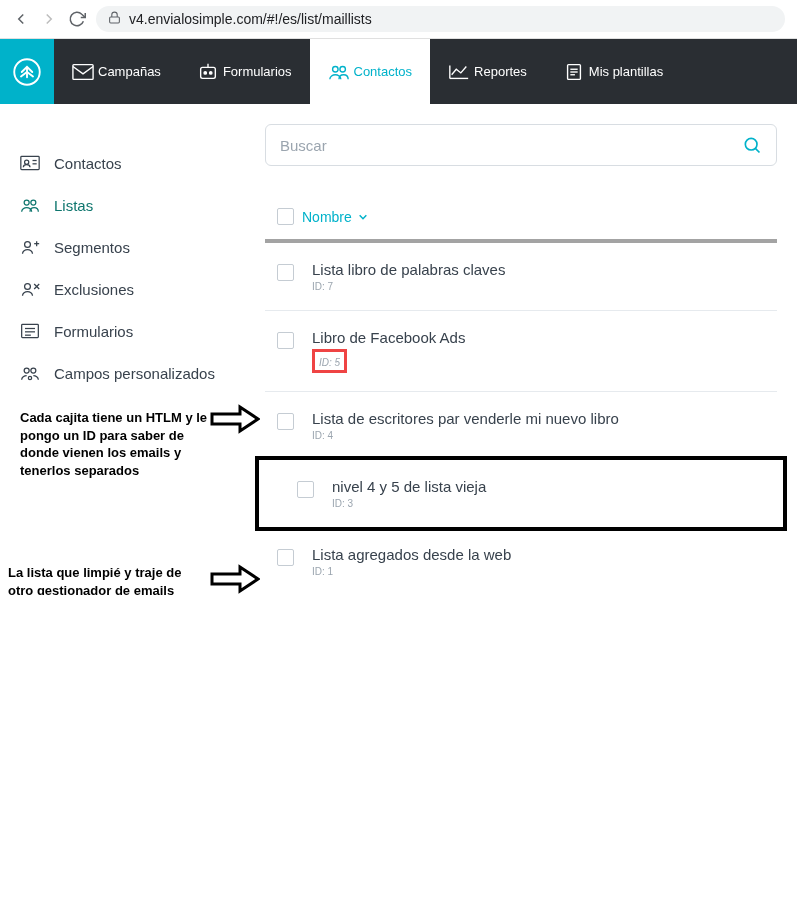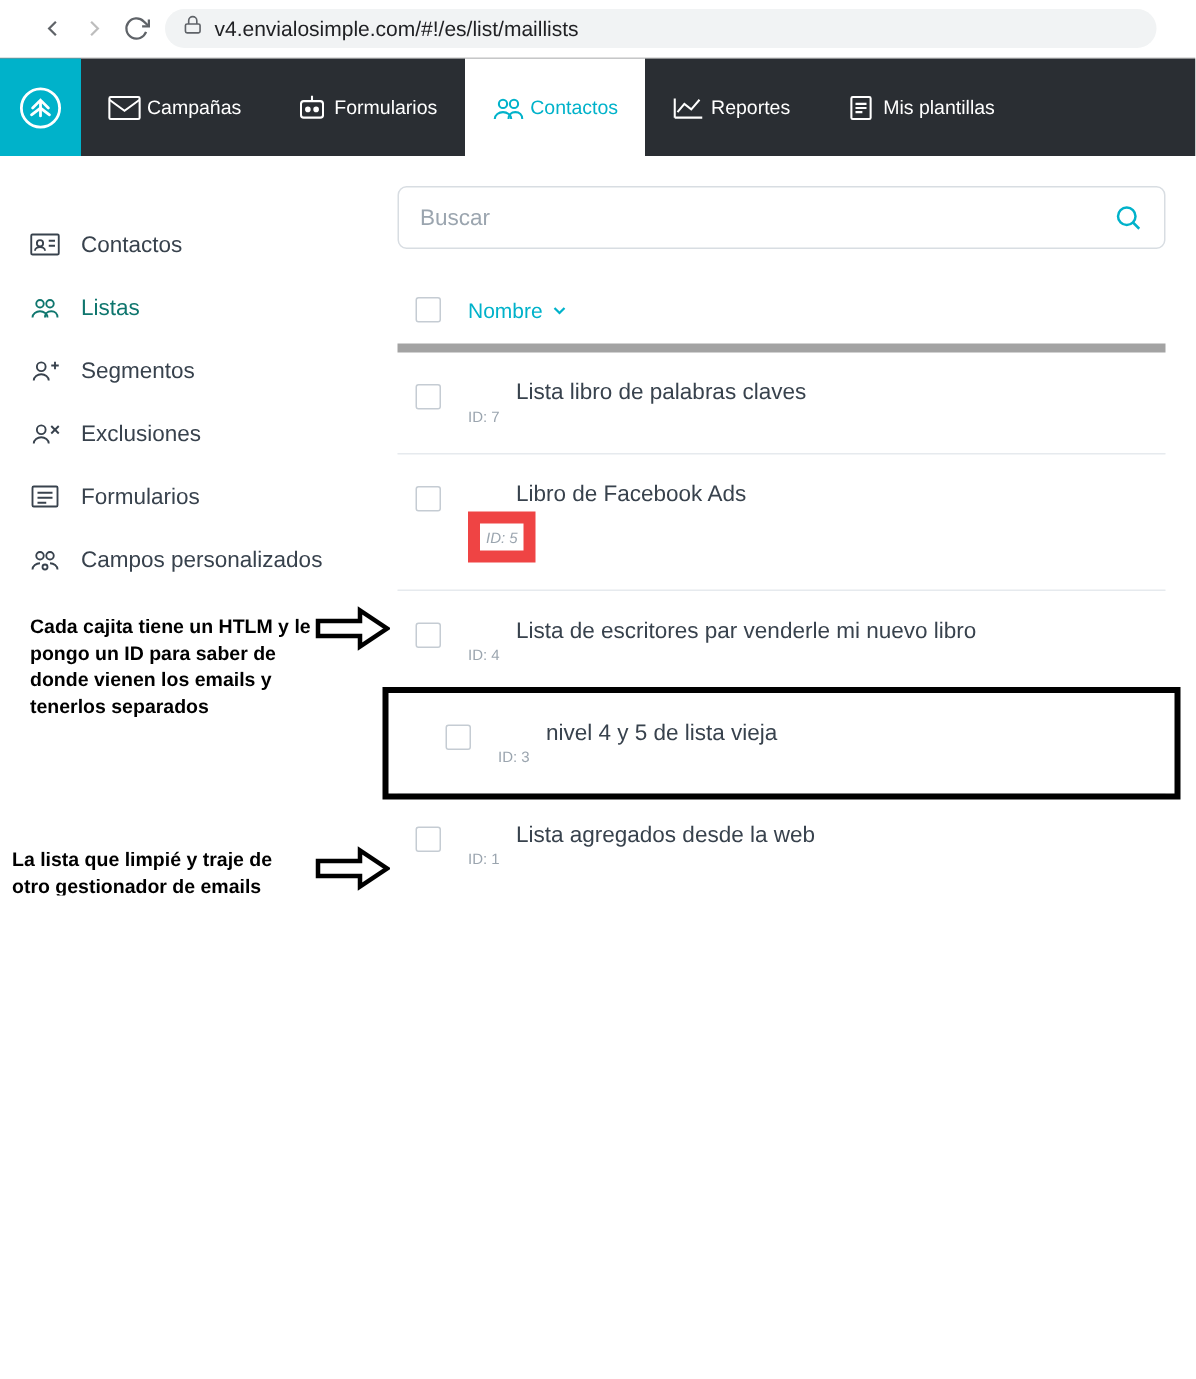--- a/index.html
+++ b/index.html
@@ -1,19 +1,19 @@
 <!DOCTYPE html>
 <html><head>
   <meta charset="utf-8">
   <style>
     * { margin: 0; padding: 0; box-sizing: border-box; }
     body { font-family: -apple-system, BlinkMacSystemFont, "Segoe UI", Arial, sans-serif; background: #fff; width: 797px; }
     
     
-    .browser-bar { display: flex; align-items: center; padding: 6px 26px; gap: 10px; border-bottom: 1px solid #e0e0e0; }
+    .browser-bar { display: flex; align-items: center; padding: 6px 12px; gap: 10px; border-bottom: 1px solid #e0e0e0; }
     .nav-icon { color: #5f6368; display: flex; align-items: center; cursor: pointer; }
     .url-bar { flex: 1; display: flex; align-items: center; background: #f1f3f4; border-radius: 14px; padding: 4px 12px; gap: 8px; }
     .lock-icon { color: #5f6368; }
     .url-text { color: #202124; font-size: 14px; }
     
     
     .topnav { display: flex; background: #2a2e33; height: 65px; }
     .logo-box { width: 54px; background: #00b2ca; display: flex; align-items: center; justify-content: center; }
     .logo-svg { width: 30px; height: 30px; }
     .nav-item { display: flex; align-items: center; justify-content: center; padding: 0 18px; color: #fff; font-size: 13px; gap: 4px; cursor: pointer; }
@@ -21,36 +21,36 @@
     .nav-icon-svg { width: 22px; height: 18px; }
     
     
     .content { display: flex; padding: 20px 0 0 0; }
     .sidebar { width: 265px; padding: 18px 20px; position: relative; }
     .side-item { display: flex; align-items: center; gap: 14px; padding: 11px 0; color: #38424d; font-size: 15px; cursor: pointer; }
     .side-item.active { color: #0f766e; }
     .side-icon { width: 20px; height: 20px; flex-shrink: 0; }
     
     .main { flex: 1; padding: 0 20px 0 0; }
-    .search-box { display: flex; align-items: center; border: 1px solid #d8dde2; border-radius: 6px; padding: 10px 14px; margin-bottom: 32px; }
+    .search-box { display: flex; align-items: center; border: 1px solid #d8dde2; border-radius: 6px; padding: 10px 14px; margin-bottom: 42px; }
     .search-input { flex: 1; border: none; outline: none; font-size: 15px; color: #6b7683; }
     .search-input::placeholder { color: #9ba5af; }
     .search-mag { color: #00b2ca; width: 20px; height: 20px; }
     
-    .table-head { display: flex; align-items: center; padding: 0 12px 14px 12px; gap: 18px; border-bottom: 6px solid #a3a3a3; }
+    .table-head { display: flex; align-items: center; padding: 0 12px 14px 12px; gap: 8px; border-bottom: 4px solid #a3a3a3; }
     .chk { width: 17px; height: 17px; border: 1.5px solid #c5ccd3; border-radius: 2px; cursor: pointer; flex-shrink: 0; }
     .col-name { color: #00b2ca; font-size: 14px; display: flex; align-items: center; gap: 6px; cursor: pointer; }
     .chev { width: 10px; height: 10px; }
     
     .row { display: flex; align-items: flex-start; padding: 18px 12px; gap: 18px; border-bottom: 1px solid #e6eaee; position: relative; }
-    .row-text .title { color: #38424d; font-size: 15px; margin-bottom: 3px; margin-left: 32px; }
+    .row-text .title { color: #38424d; font-size: 15px; margin-bottom: 3px; }
     .row-text .sub { color: #9ba5af; font-size: 10px; }
     .row .chk { margin-top: 3px; }
     
-    .red-box { border: 8px solid #ef4444; padding: 0 4px; display: inline-block; font-style: italic; }
+    .red-box { border: 3px solid #ef4444; padding: 0 4px; display: inline-block; font-style: italic; }
     .black-box { position: absolute; border: 4px solid #000; }
     
     
     .annot { position: absolute; font-weight: bold; font-size: 13px; line-height: 1.35; width: 190px; margin-top: 10px; }
     .arrow { position: absolute; }
     .arrow svg { width: 50px; height: 30px; }
     
     .row-wrap { position: relative; }
   </style>
 </head>

